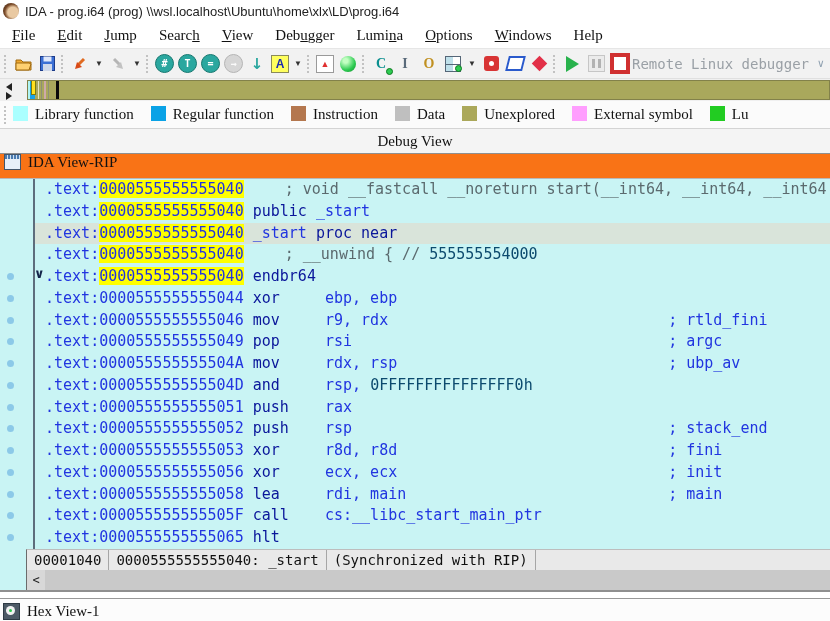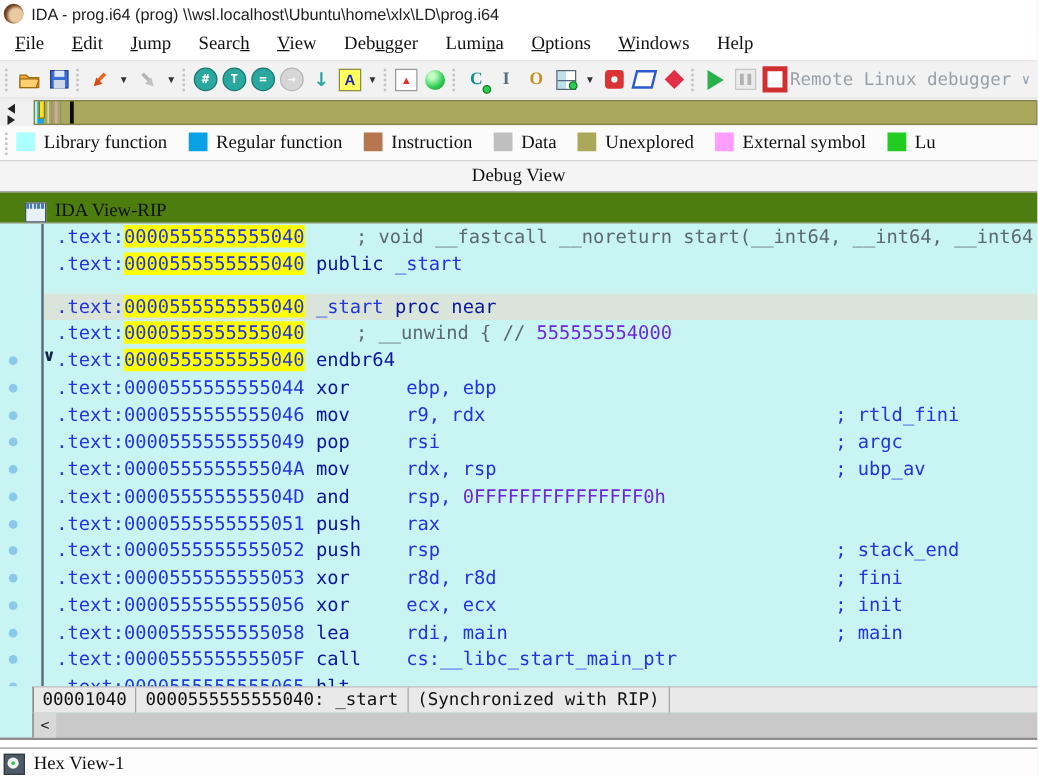--- a/index.html
+++ b/index.html
@@ -67,37 +67,37 @@
   .bs-cur{left:28px;width:3px;background:#0a0a0a;}
   .bs-mark{left:3px;width:3px;height:13px;background:#ffe11e;border:1px solid #7a7a10;border-top:none;}
   
   .legendrow{height:27px;background:#fbfbfb;display:flex;align-items:center;overflow:hidden;white-space:nowrap;}
   .litem{display:flex;gap:7px;margin-right:17px;flex:0 0 auto;}
   .sw{width:15px;height:15px;flex:0 0 15px;}
   
   .tabbar{height:26px;background:#f4f4f4;border-top:1px solid #d4d4d4;border-bottom:1px solid #8f8f8f;
           box-sizing:border-box;display:flex;align-items:center;justify-content:center;}
   
-  .viewheader{height:25px;background:#4d7c0f;border-bottom:1px solid #b8b8b8;box-sizing:border-box;
-              display:flex;align-items:flex-end;gap:7px;padding-left:20px;}
+  .viewheader{height:25px;background:#f97316;border-bottom:1px solid #b8b8b8;box-sizing:border-box;
+              display:flex;align-items:flex-start;gap:7px;padding-left:4px;}
   .winicon{width:15px;height:14px;border:1px solid #44566a;background:#e8f0f8;position:relative;}
   .winicon::before{content:"";position:absolute;left:0;top:0;width:100%;height:4px;
                    background:repeating-linear-gradient(90deg,#4a7ab0 0 2px,#cfe0f0 2px 3px);}
   
   .cpupanel{background:#c9f4f4;}
   .rows{position:relative;height:370px;overflow:hidden;
         font-family:"DejaVu Sans Mono",monospace;font-size:15px;}
   .vline{position:absolute;left:33px;top:0;height:100%;width:2px;background:#5d6d7c;}
   .lrow{height:21.76px;line-height:21.76px;white-space:pre;position:relative;padding-left:45px;}
-  .lrow.sel{background:linear-gradient(to right,transparent 35px,#d9e4da 35px);margin-top:12px;}
+  .lrow.sel{background:linear-gradient(to right,transparent 35px,#d9e4da 35px);}
   .dot{position:absolute;left:7px;top:7px;width:7px;height:7px;border-radius:50%;background:#8cc9e8;}
   .riparrow{position:absolute;left:34px;top:0;color:#14254a;font:bold 13px "DejaVu Sans",sans-serif;}
   .sa{color:#2135e0;} .sh{color:#2135e0;background:#ffff00;}
   .sk{color:#0a169a;} .so{color:#2135e0;}
-  .sn{color:#6d28d9;} .sc{color:#2135e0;} .sg{color:#5b6a6e;margin-left:32px;}
+  .sn{color:#0c4a6e;} .sc{color:#2135e0;} .sg{color:#5b6a6e;margin-left:32px;}
   
   .statusbar{height:21px;margin-left:26px;background:#e9e9e9;border-left:1px solid #6b6b6b;
              border-top:1px solid #bdbdbd;box-sizing:border-box;display:flex;align-items:center;
              font-family:"DejaVu Sans Mono",monospace;font-size:14px;color:#101010;}
   .scell{padding:0 7px;border-right:1px solid #a6a6a6;height:100%;display:flex;align-items:center;}
   .hscroll{height:20px;margin-left:26px;background:#c9c9c9;border-left:1px solid #6b6b6b;display:flex;}
   .sbtn{width:18px;background:#d8d8d8;display:flex;align-items:center;justify-content:center;
         font:12px "DejaVu Sans Mono",monospace;color:#222;}
   .panelend{height:2px;background:#8f8f8f;}
   .gap{height:6px;background:#fff;}

